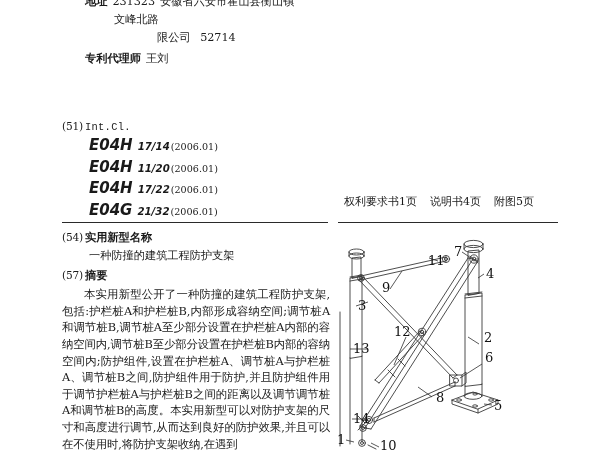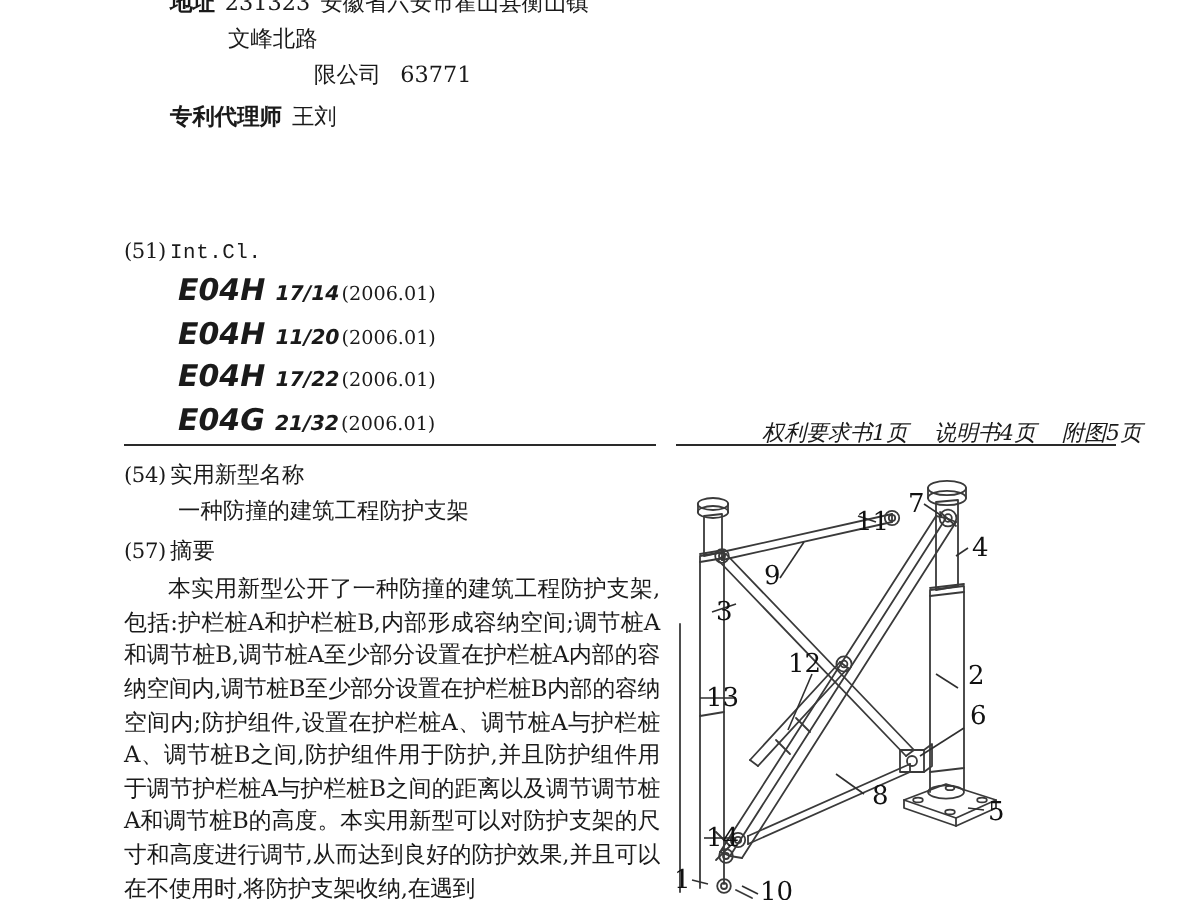--- a/index.html
+++ b/index.html
@@ -54,21 +54,21 @@
   }
   .bib-value .num {
     font-family: "DejaVu Serif", "Liberation Serif", serif;
     margin-right: 5px;
   }
   .bib-cont {
     font-size: 11.2px;
     line-height: 1.42;
     margin: -3px 0 5px 0;
   }
-  .indent-1 { padding-left: 52px; }
+  .indent-1 { padding-left: 52px; font-family: Liberation Serif, serif; }
   .indent-2 { padding-left: 95px; }
   .indent-3 { padding-left: 23px; }
 
   
   .ipc {
     position: absolute;
     left: 62px;
     top: 120px;
     width: 270px;
   }
@@ -105,26 +105,25 @@
   }
   .ipc-ver {
     font-size: 9.6px;
     margin-left: 1px;
   }
 
   
   .pagecounts {
     position: absolute;
     left: 344px;
-    top: 209px;
+    top: 194px;
     width: 240px;
     font-size: 11px;
-    text-align: right;
+    text-align: left;
     white-space: nowrap;
-    font-style: italic;
   }
   .pagecounts span { margin-right: 13px; }
 
   
   .rule {
     position: absolute;
     height: 0;
     border-top: 1.4px solid #2a2a2a;
   }
   .rule-left {
@@ -145,21 +144,21 @@
     top: 230px;
     width: 268px;
   }
   .sec-head {
     display: flex;
     align-items: baseline;
     font-size: 11.2px;
     margin-bottom: 3px;
   }
   .sec-head .bib-code { width: 23px; flex: 0 0 23px; font-size: 10.6px; }
-  .sec-head .lbl { font-weight: normal; }
+  .sec-head .lbl { font-weight: bold; }
   .title-text {
     padding-left: 27px;
     font-size: 11.2px;
     margin-bottom: 5px;
   }
   .abstract {
     margin-top: 3px;
     font-size: 11.4px;
     line-height: 1.46;
     text-align: justify;
@@ -198,21 +197,21 @@
         <span class="num">231323</span><span>安徽省六安市霍山县衡山镇</span>
       </span>
     </div>
 
     <div class="bib-cont indent-1">文峰北路</div>
 
 
 
     <div class="bib-cont indent-2">
       <span>限公司</span>
-      <span class="num" style="margin-left:6px">63771</span>
+      <span class="num" style="margin-left:6px">52714</span>
     </div>
 
     <div class="bib-row indent-3">
       <span class="bib-label">专利代理师</span>
       <span class="bib-value">王刘</span>
     </div>
 
   </div>
 
   <div class="ipc">

